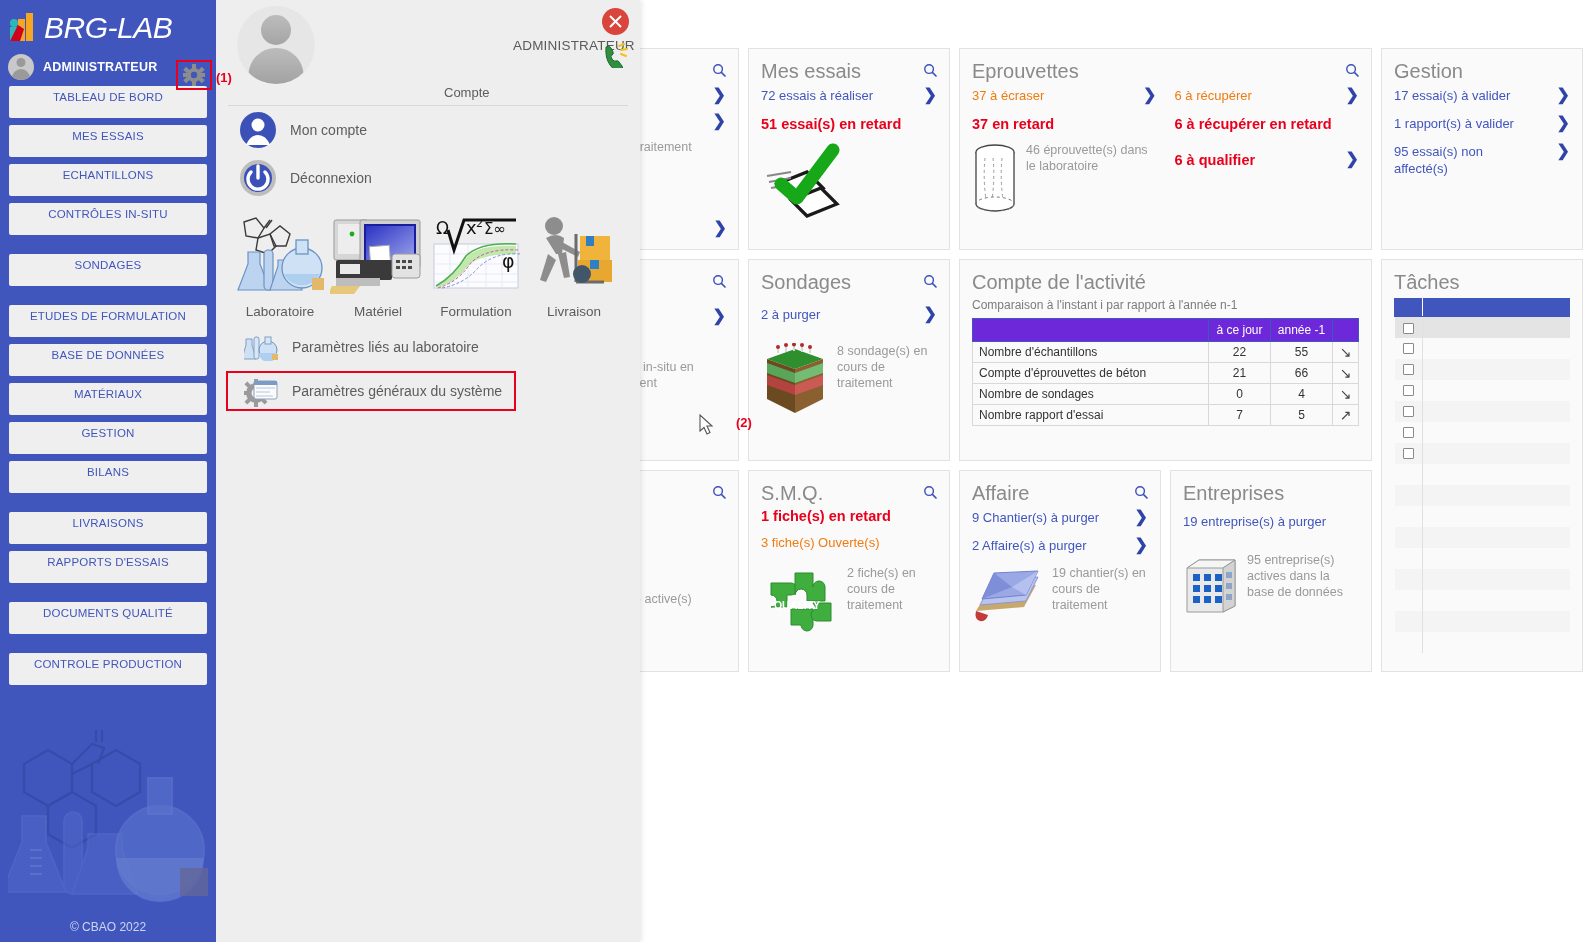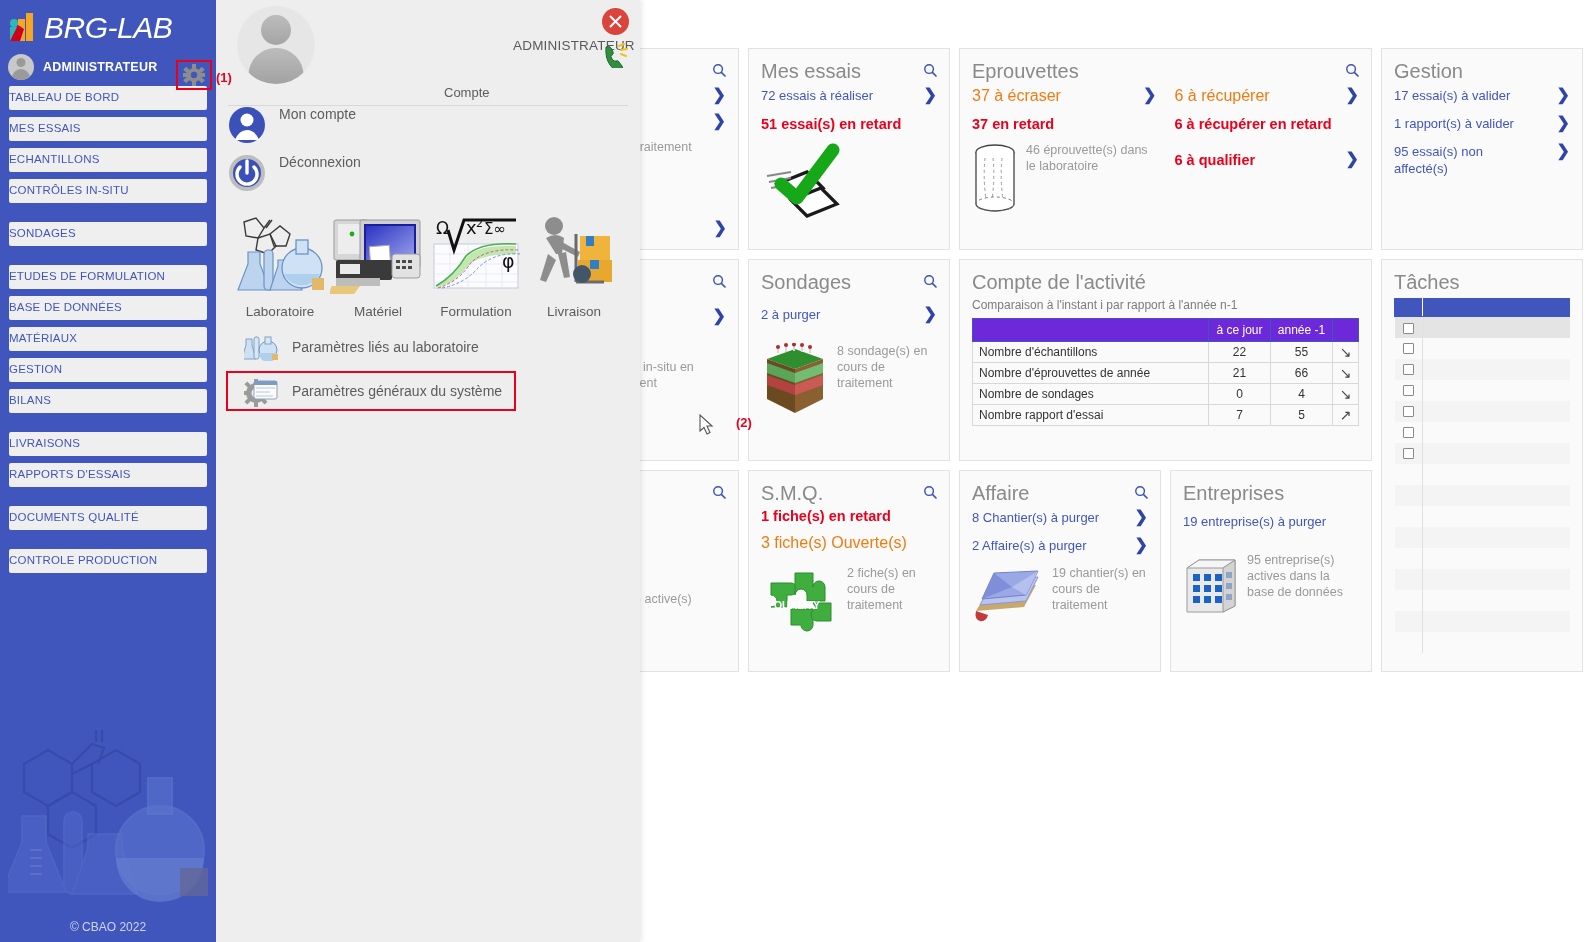--- a/index.html
+++ b/index.html
@@ -59,24 +59,24 @@
     border: 2px solid #e8001c;
     display: flex; align-items: center; justify-content: center;
     z-index: 6;
   }
   .annot { color: #e8001c; font-weight: bold; font-size: 13px; }
   #annot1 { position: absolute; left: 216px; top: 70px; z-index: 40; }
 
   .nav-btn {
     display: block;
     margin: 0 9px 7px 9px;
-    height: 24px; line-height: 22px;
+    height: 32px; line-height: 22px;
     background: #efefef;
     color: #4156bd;
-    font-size: 11.5px; text-align: left;
+    font-size: 11.5px; text-align: center;
     border-radius: 2px;
     letter-spacing: 0.2px;
     cursor: pointer;
     white-space: nowrap;
     overflow: hidden;
   }
   .nav-gap { height: 12px; }
 
   .flask-art {
     position: absolute; left: 8px; bottom: 32px;
@@ -128,22 +128,22 @@
     width: 26px; height: 26px; cursor: pointer;
   }
   .section-label {
     position: absolute; left: 228px; top: 85px;
     color: #5c5c5c; font-size: 13px; z-index: 35;
   }
   .divider {
     margin: 10px 12px 0 12px; height: 1px; background: #d8d8d8;
   }
   .menu-row {
-    display: flex; align-items: flex-start;
-    height: 48px; padding-left: 12px; cursor: pointer;
+    display: flex; align-items: center;
+    height: 48px; padding-left: 23px; cursor: pointer;
   }
   .menu-row .mi { width: 38px; height: 38px; flex: 0 0 38px; position: relative; }
   .menu-row .ml { margin-left: 13px; font-size: 14px; color: #5c5c5c; }
 
   .icon-grid {
     display: flex; padding: 14px 12px 0 16px; gap: 2px;
   }
   .icon-cell {
     width: 96px; text-align: center; cursor: pointer;
   }
@@ -197,21 +197,21 @@
   .card-search {
     position: absolute; right: 11px; top: 14px; cursor: pointer;
   }
   .row-link {
     display: flex; align-items: flex-start; justify-content: space-between;
     color: #4156bd; font-size: 13px; line-height: 17px;
     margin-bottom: 11px; cursor: pointer;
   }
   .chev { color: #2f44a8; font-size: 16px; font-weight: bold; line-height: 15px; flex: 0 0 auto; margin-left: 6px;}
   .alert-red { color: #e8001c; font-weight: bold; font-size: 14.5px; line-height: 18px; margin-bottom: 9px; }
-  .alert-orange { color: #f07b10; font-size: 16px; line-height: 17px; margin-bottom: 11px; }
+  .alert-orange { color: #f07b10; font-size: 13px; line-height: 17px; margin-bottom: 11px; }
   .muted { color: #9a9a9a; font-size: 12.5px; line-height: 16px; }
   .media {
     display: flex; align-items: flex-start; gap: 8px; margin-top: 6px;
   }
   .media .thumb { flex: 0 0 auto; }
   .cols2 { display: flex; gap: 0; }
   .cols2 > div { flex: 1; }
 
   
   .bilan-sub { color: #7c7c7c; font-size: 12px; margin: 2px 0 6px 0; }
@@ -431,21 +431,21 @@
             </tr>
           </thead>
           <tbody id="bilan-body">
               <tr>
                 <td>Nombre d'échantillons</td>
                 <td class="num">22</td>
                 <td class="num">55</td>
                 <td class="tr">↘</td>
               </tr>
               <tr>
-                <td>Nombre d'éprouvettes de année</td>
+                <td>Compte d'éprouvettes de béton</td>
                 <td class="num">21</td>
                 <td class="num">66</td>
                 <td class="tr">↘</td>
               </tr>
               <tr>
                 <td>Nombre de sondages</td>
                 <td class="num">0</td>
                 <td class="num">4</td>
                 <td class="tr">↘</td>
               </tr>
@@ -578,21 +578,21 @@
 
       <div class="card">
         <div class="card-title">Affaire</div>
         <span class="card-search">
           <svg width="15" height="15" viewBox="0 0 16 16">
               <circle cx="6.5" cy="6.5" r="4.6" fill="none" stroke="#3b51b8" stroke-width="1.5"></circle>
               <line x1="10" y1="10" x2="14.4" y2="14.4" stroke="#3b51b8" stroke-width="1.7"></line>
             </svg>
         </span>
         <div class="row-link">
-          <span>8 Chantier(s) à purger</span>
+          <span>9 Chantier(s) à purger</span>
           <span class="chev">❯</span>
         </div>
         <div class="row-link">
           <span>2 Affaire(s) à purger</span>
           <span class="chev">❯</span>
         </div>
         <div class="media" style="margin-top:4px">
           <span class="thumb">
             <svg width="72" height="64" viewBox="0 0 72 64">
               <polygon points="4,46 16,26 64,20 52,42" fill="#c8a96b"></polygon>

